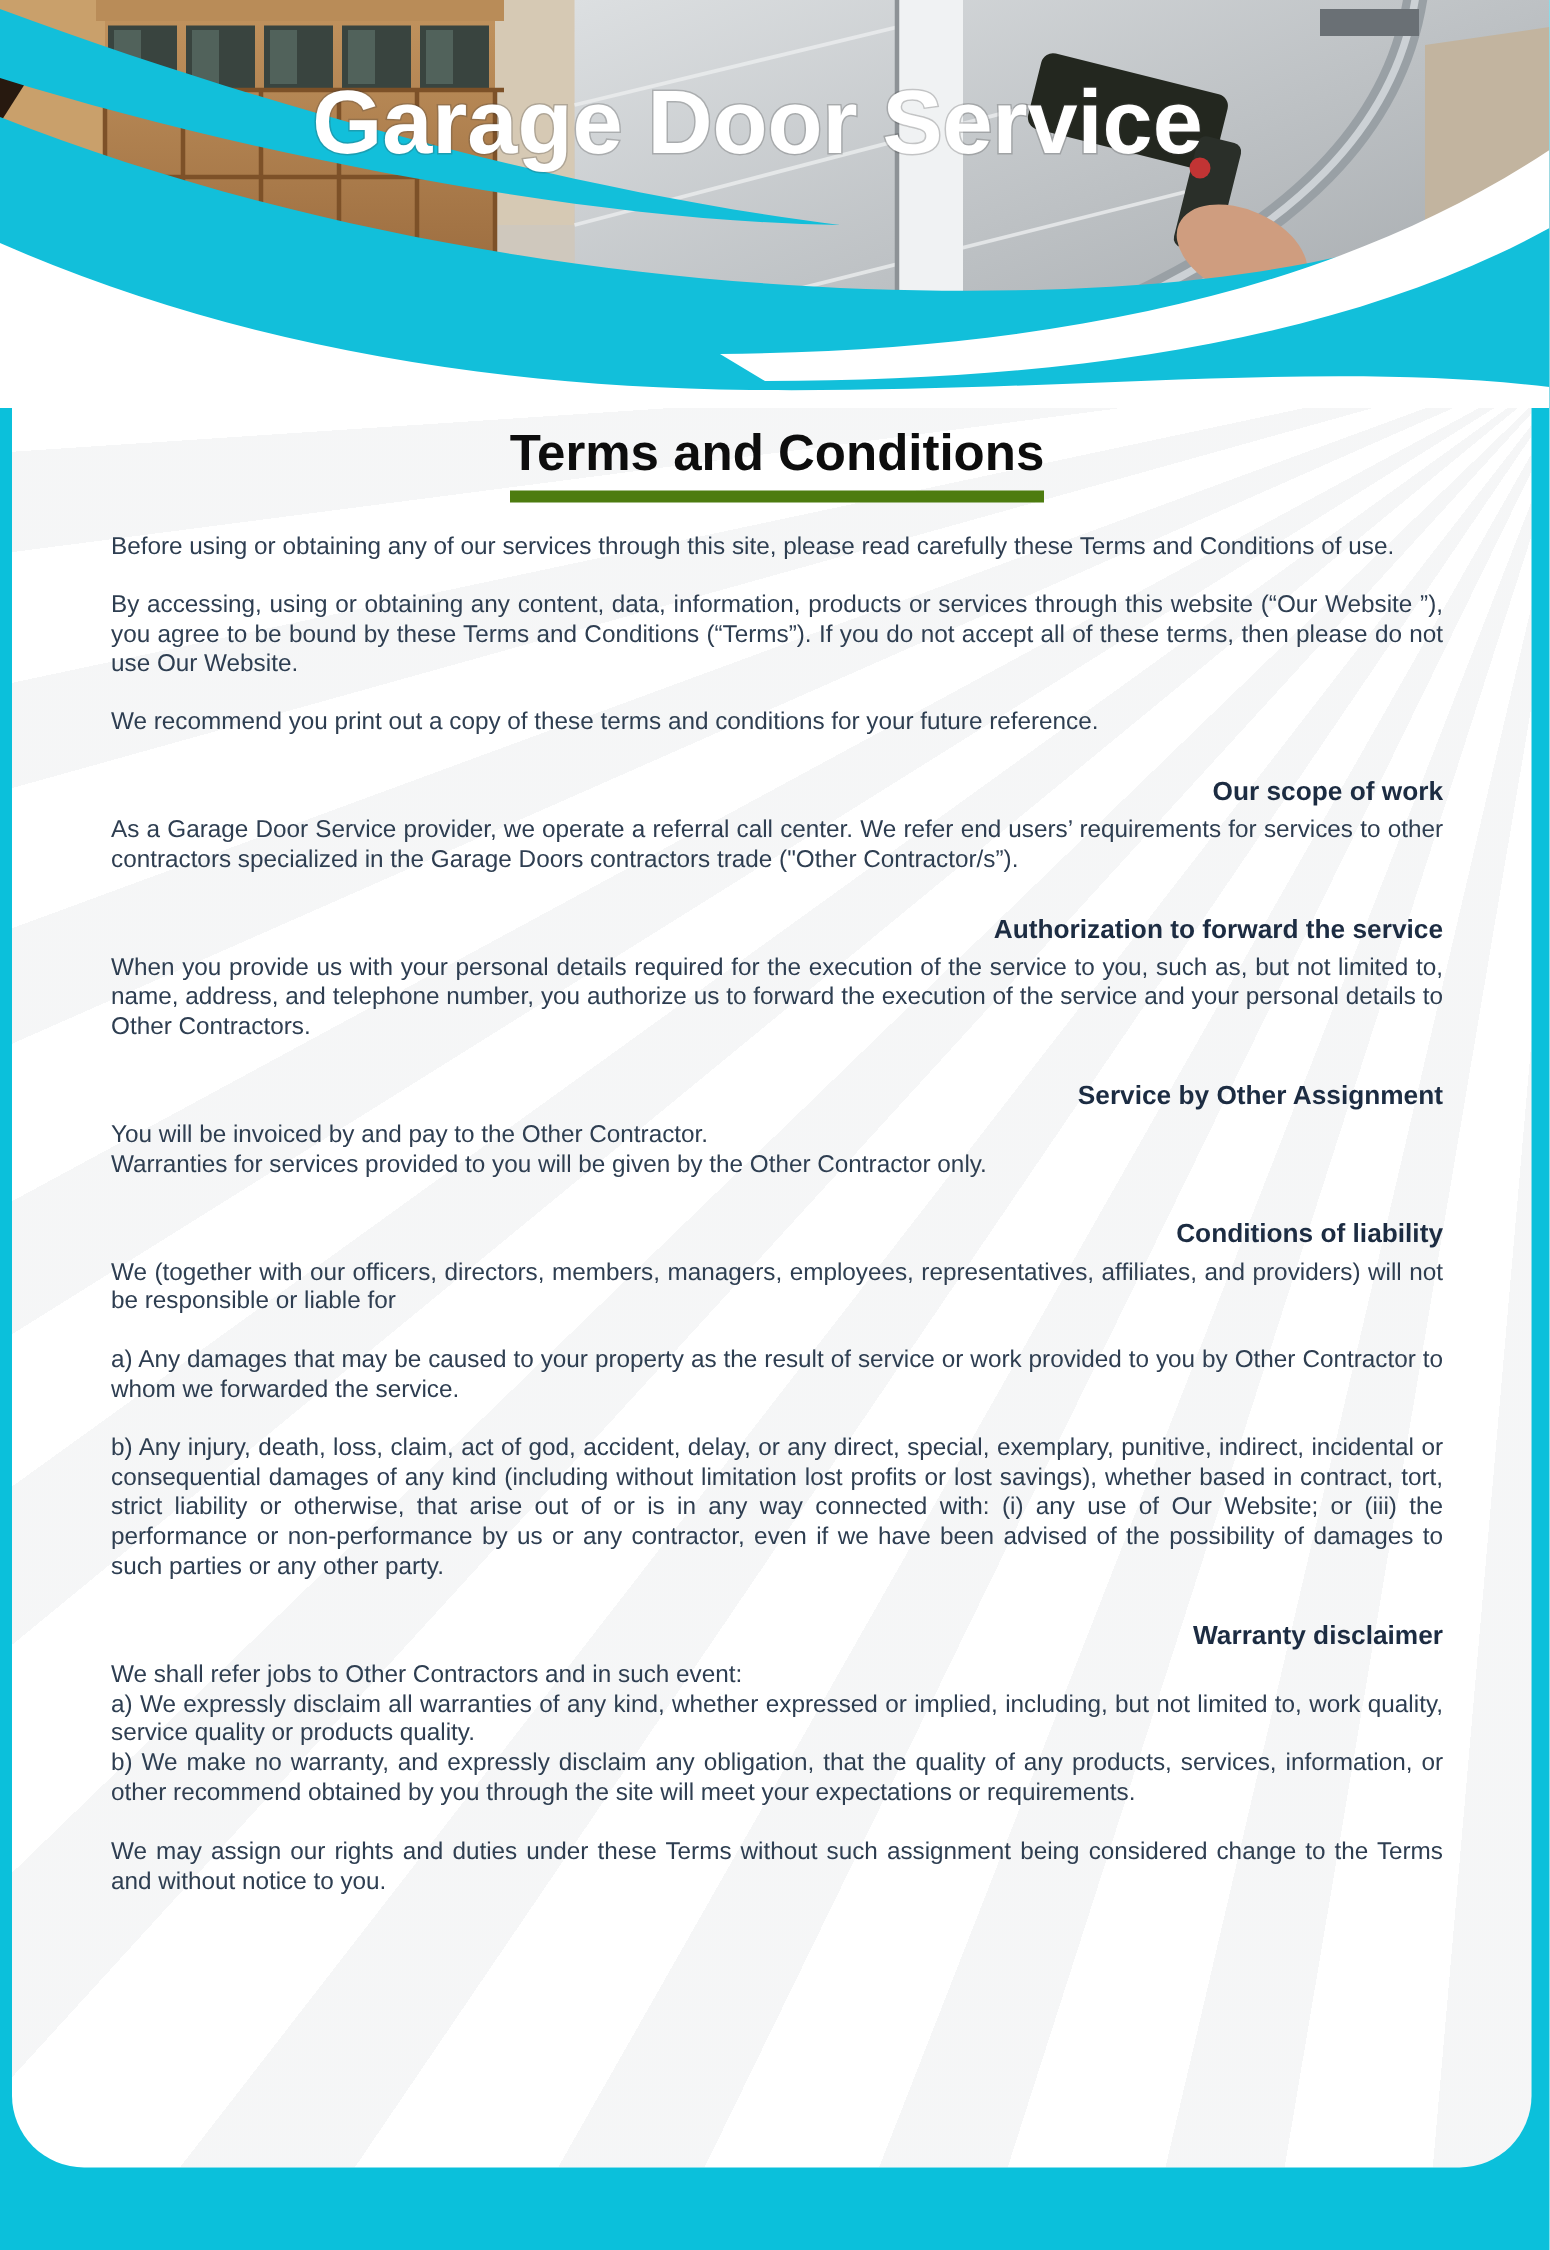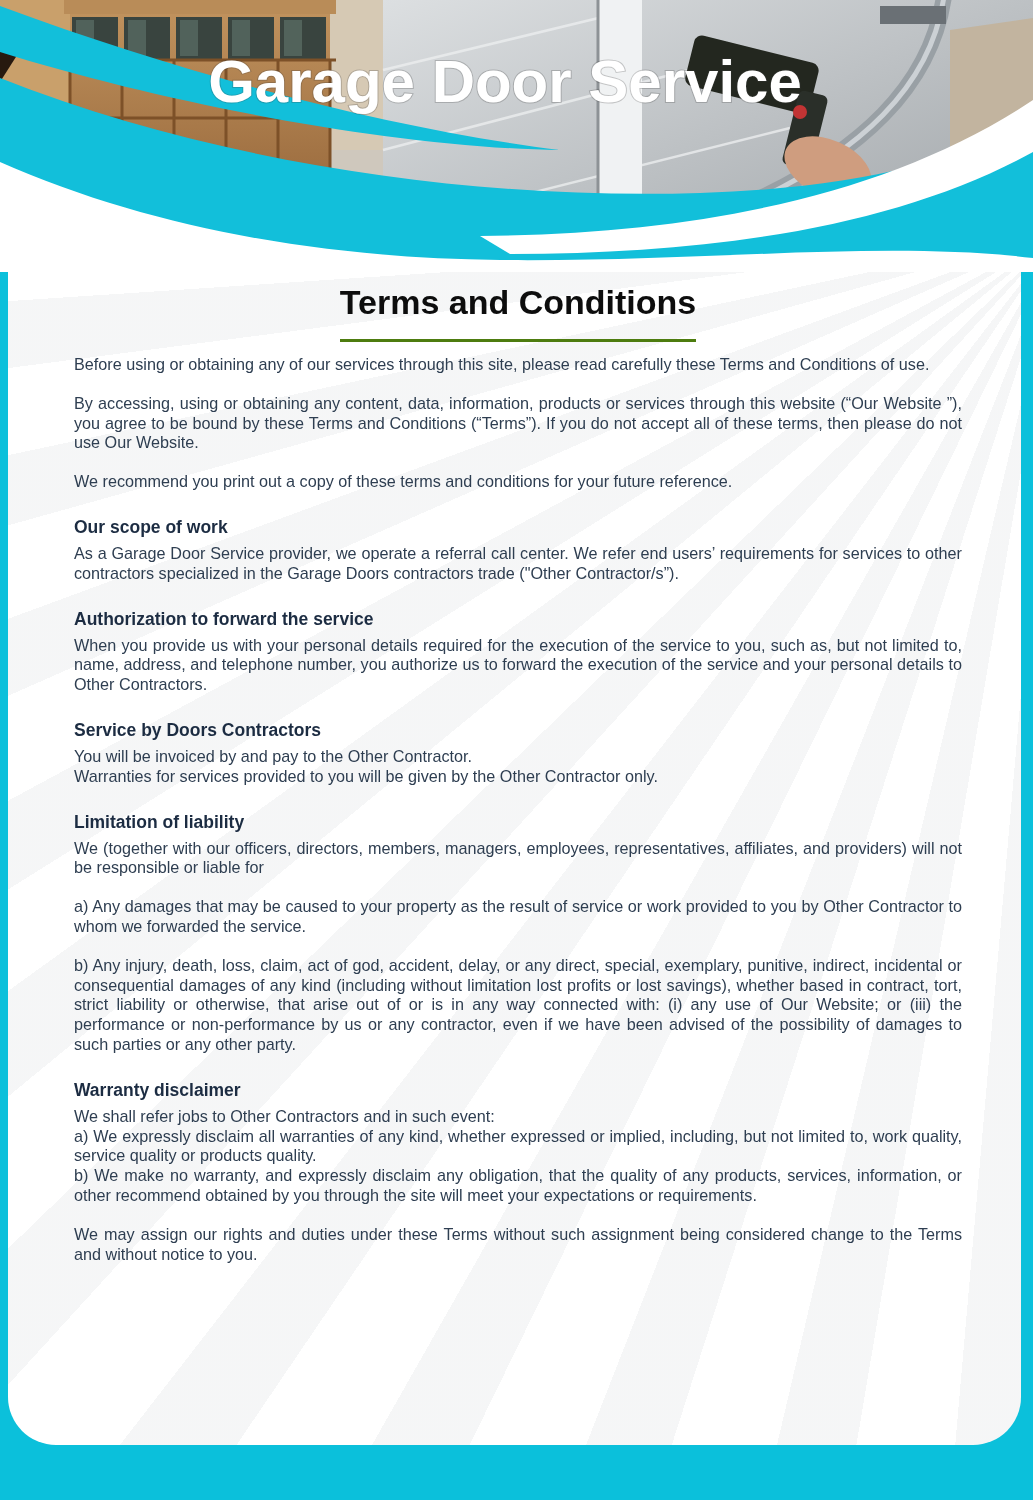--- a/index.html
+++ b/index.html
@@ -30,25 +30,26 @@
   .content{
     position:absolute;left:62px;right:59px;top:282px;
     color:#2e3e51;
     font-size:16.2px;line-height:19.8px;
   }
   .doc-title{
     text-align:center;margin:0 0 32px 0;
     font-size:34px;line-height:41px;font-weight:bold;color:#0d0d0d;
   }
   .doc-title span{
-    border-bottom:3px solid #4d7c0f;padding-bottom:18px;text-align:center;
+    border-bottom:8px solid #4d7c0f;padding-bottom:6px;text-align:center;
   }
   .sec-h{
     font-size:17.5px;line-height:22px;font-weight:bold;color:#1c2c42;
     margin:24px 0 6px 0;
+    text-align:right;
   }
   .group{margin:0 0 19px 0;}
   .line{margin:0;text-align:justify;}
   section{margin:12px;}
 </style>
 </head>
 <body>
 
 <div class="card"></div>
 
@@ -154,28 +155,28 @@
           <p class="line">As a Garage Door Service provider, we operate a referral call center. We refer end users’ requirements for services to other contractors specialized in the Garage Doors contractors trade ("Other Contractor/s”).</p>
         </div>
       </section>
       <section>
         <h2 class="sec-h">Authorization to forward the service</h2>
         <div class="group">
           <p class="line">When you provide us with your personal details required for the execution of the service to you, such as, but not limited to, name, address, and telephone number, you authorize us to forward the execution of the service and your personal details to Other Contractors.</p>
         </div>
       </section>
       <section>
-        <h2 class="sec-h">Service by Doors Contractors</h2>
+        <h2 class="sec-h">Service by Other Assignment</h2>
         <div class="group">
           <p class="line">You will be invoiced by and pay to the Other Contractor.</p>
           <p class="line">Warranties for services provided to you will be given by the Other Contractor only.</p>
         </div>
       </section>
       <section>
-        <h2 class="sec-h">Limitation of liability</h2>
+        <h2 class="sec-h">Conditions of liability</h2>
         <div class="group">
           <p class="line">We (together with our officers, directors, members, managers, employees, representatives, affiliates, and providers) will not be responsible or liable for</p>
         </div>
         <div class="group">
           <p class="line">a) Any damages that may be caused to your property as the result of service or work provided to you by Other Contractor to whom we forwarded the service.</p>
         </div>
         <div class="group">
           <p class="line">b) Any injury, death, loss, claim, act of god, accident, delay, or any direct, special, exemplary, punitive, indirect, incidental or consequential damages of any kind (including without limitation lost profits or lost savings), whether based in contract, tort, strict liability or otherwise, that arise out of or is in any way connected with: (i) any use of Our Website; or (iii) the performance or non-performance by us or any contractor, even if we have been advised of the possibility of damages to such parties or any other party.</p>
         </div>
       </section>

